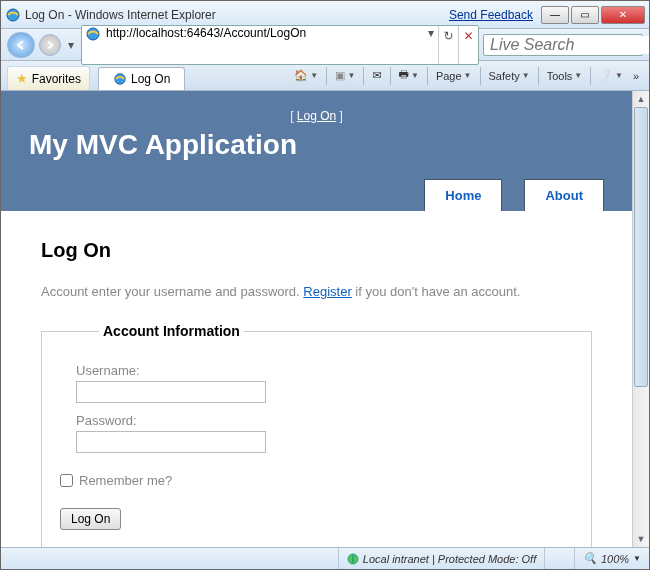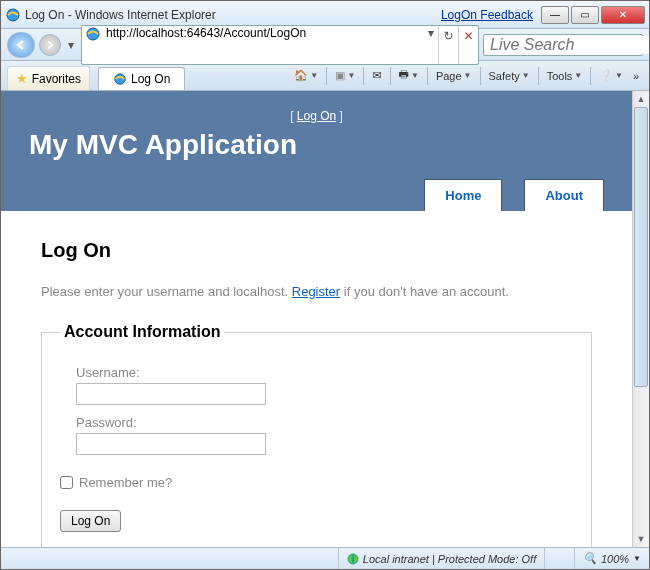--- a/index.html
+++ b/index.html
@@ -55,21 +55,21 @@
   .logon-link-row { text-align: center; font-size: 12px; color: #eef; }
   .logon-link-row a { color: #fff; text-decoration: underline; cursor: pointer; }
   .site-title { font-size: 28px; font-weight: bold; margin: 6px 0 18px 0; }
   .nav-tabs { display: flex; justify-content: flex-end; gap: 22px; }
   .nav-tab { background: #fff; color: #1060c0; font-weight: bold; padding: 8px 20px; border: 1px solid #456; border-bottom: none; cursor: pointer; font-size: 13px; }
   .content { background: #fff; padding: 28px 40px; }
   .content h2 { font-size: 20px; font-weight: bold; margin-bottom: 22px; font-family: Verdana, sans-serif; }
   .instructions { color: #888; font-size: 13px; margin-bottom: 24px; }
   .instructions a { color: #1060c0; text-decoration: underline; cursor: pointer; }
   fieldset { border: 1px solid #ccc; padding: 14px 18px 18px 18px; }
-  legend { font-weight: bold; font-size: 16px; padding: 0 4px; font-family: Verdana, sans-serif; }
+  legend { font-weight: bold; font-size: 14px; padding: 0 4px; font-family: Verdana, sans-serif; margin-left: 39px; }
   .field { margin: 10px 16px; }
   .field label { display: block; color: #888; font-size: 13px; margin-bottom: 3px; }
   .field input[type=text], .field input[type=password] { width: 190px; height: 22px; border: 1px solid #bbb; padding: 0 4px; }
   .checkbox-row { display: flex; align-items: center; gap: 6px; color: #888; font-size: 13px; margin: 20px 0; }
   .submit-btn { padding: 3px 10px; font-size: 12px; background: linear-gradient(#f8f8f8,#e0e0e0); border: 1px solid #888; border-radius: 3px; cursor: pointer; }
   
   
   .statusbar { height: 22px; background: linear-gradient(#eaf2fa,#d6e6f6); border-top: 1px solid #a8b8c8; display: flex; align-items: center; font-size: 11px; color: #333; font-style: italic; }
   .statusbar .spacer { flex: 1; }
   .statusbar .cell { padding: 0 8px; border-left: 1px solid #b8c8d8; height: 100%; display: flex; align-items: center; gap: 4px; }
@@ -81,21 +81,21 @@
 <body>
 
 <div class="titlebar">
   <span class="ie-icon">
     <svg viewBox="0 0 16 16">
         <circle cx="8" cy="8" r="6" fill="#3a9be8" stroke="#15598e"></circle>
         <path d="M3 8 Q8 3 13 8" stroke="#ffcc33" stroke-width="2" fill="none"></path>
       </svg>
   </span>
   <span class="title">Log On - Windows Internet Explorer</span>
-  <a class="feedback">LogOn Feedback</a>
+  <a class="feedback">Send Feedback</a>
   <div class="winbtns">
     <div class="winbtn">—</div>
     <div class="winbtn">▭</div>
     <div class="winbtn close">✕</div>
   </div>
 </div>
 
 <div class="navbar">
   <div class="navbtn">
     <svg width="12" height="12" viewBox="0 0 12 12">
@@ -202,21 +202,21 @@
       </div>
       <div class="site-title">My MVC Application</div>
       <div class="nav-tabs">
         <div class="nav-tab">Home</div>
         <div class="nav-tab">About</div>
       </div>
     </div>
     <div class="content">
       <h2>Log On</h2>
       <p class="instructions">
-        <span>Please enter your username and localhost. </span><a>Register</a><span> if you don't have an account.</span>
+        <span>Account enter your username and password. </span><a>Register</a><span> if you don't have an account.</span>
       </p>
       <fieldset>
         <legend>Account Information</legend>
         <div class="field">
           <label>Username:</label>
           <input type="text" style="">
         </div>
         <div class="field">
           <label>Password:</label>
           <input type="password" style="">

